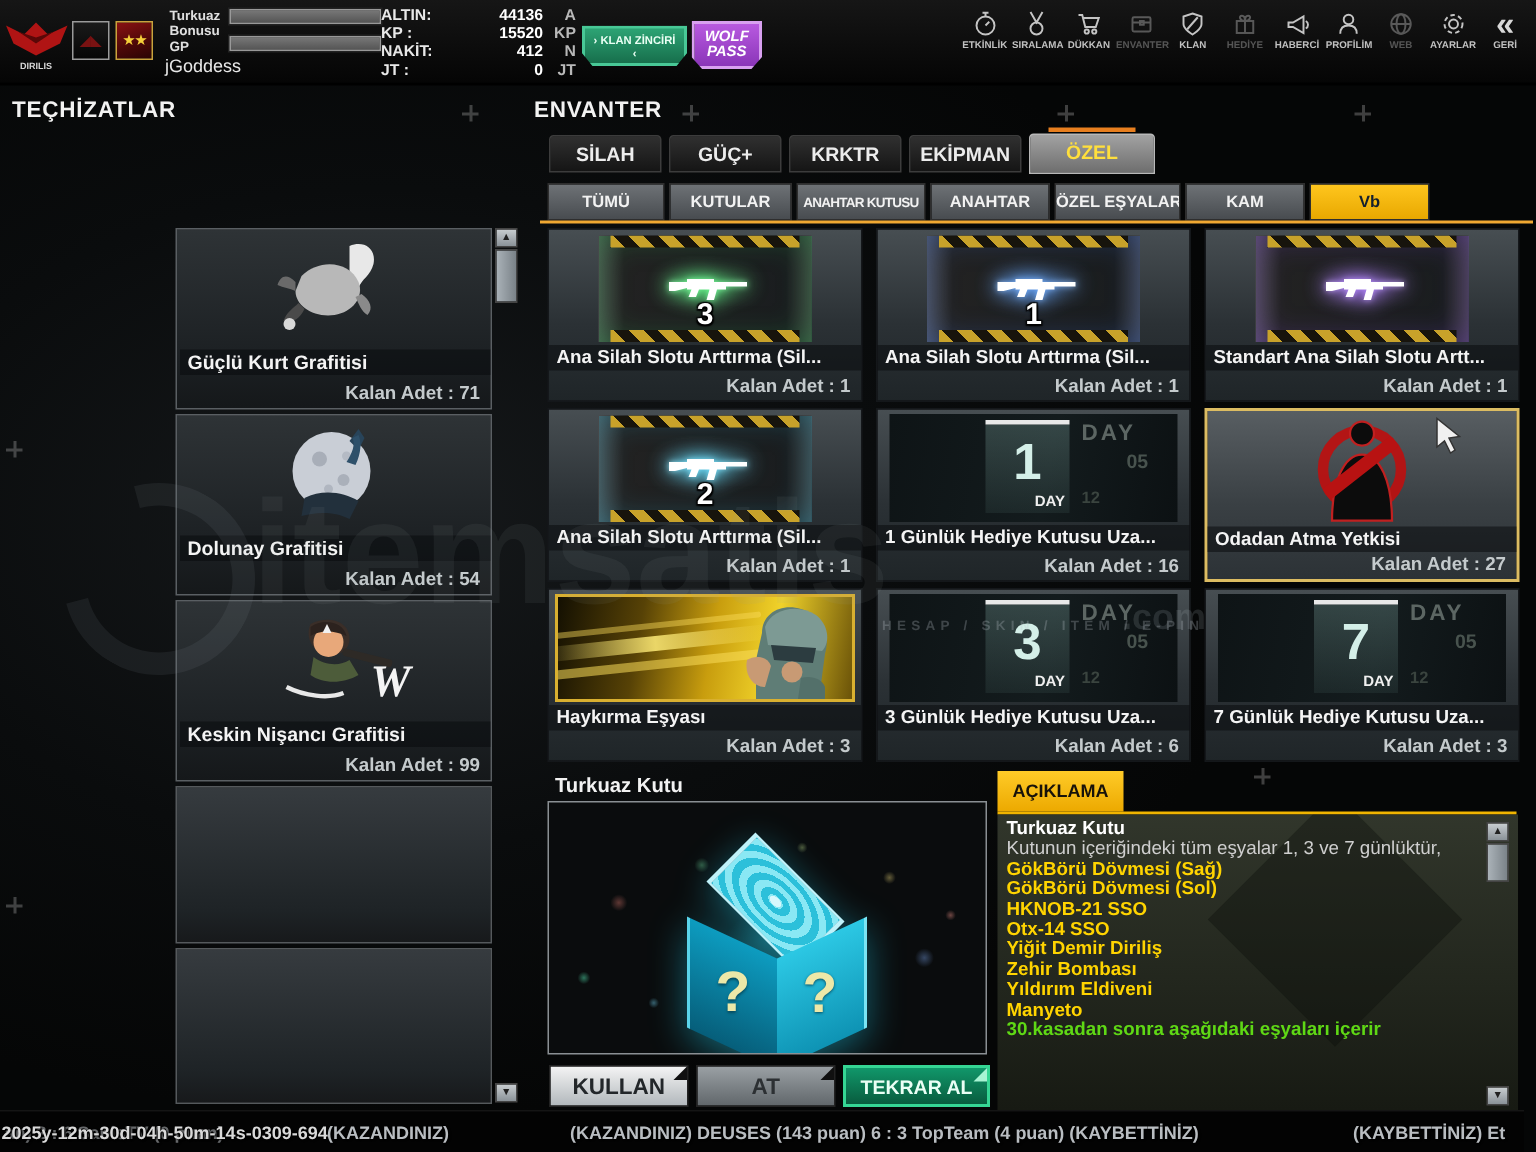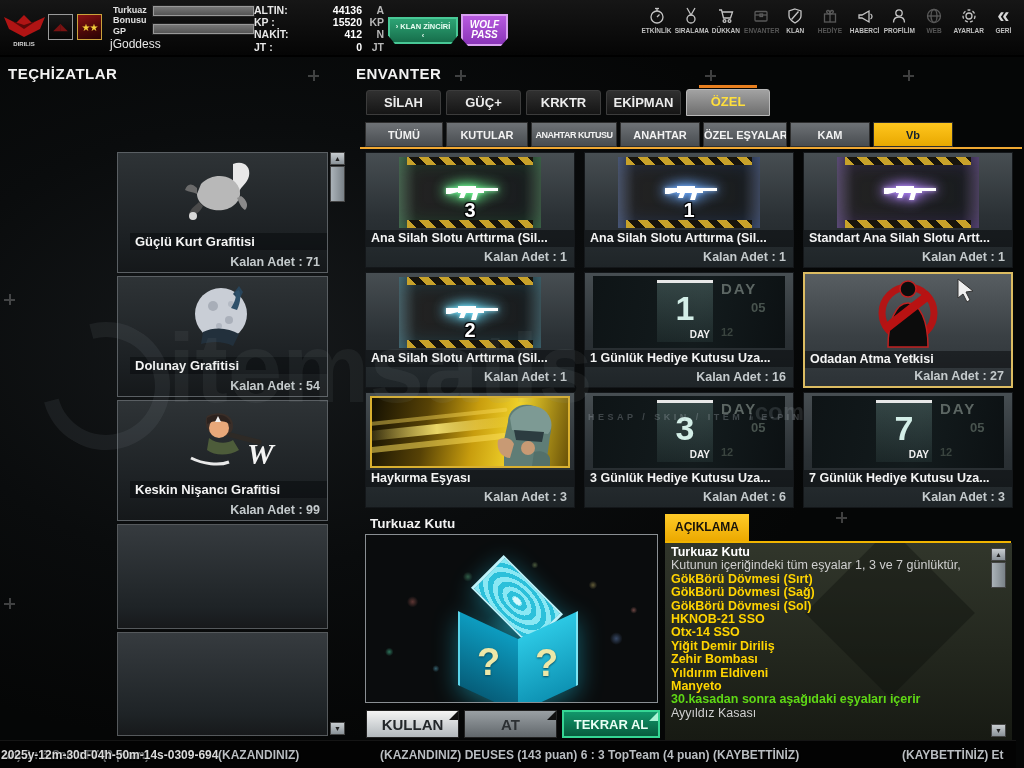--- a/index.html
+++ b/index.html
@@ -49,21 +49,21 @@
   .sectitle{position:absolute;color:#f2f2f2;font-size:15px;font-weight:bold;letter-spacing:0.5px;}
   .plus{position:absolute;width:11px;height:11px;opacity:0.35;pointer-events:none;}
   .plus::before,.plus::after{content:"";position:absolute;background:#aaa;}
   .plus::before{left:5px;top:0;width:1.5px;height:11px;}
   .plus::after{left:0;top:5px;width:11px;height:1.5px;}
 
   
   .lp-item{position:absolute;left:117px;width:211px;height:121px;border:1px solid #5a5f63;
     background:linear-gradient(#2e3336,#1b1f22 75%,#15181a);cursor:pointer;}
   .lp-img{position:absolute;left:3px;top:3px;right:3px;height:76px;display:flex;align-items:center;justify-content:center;overflow:hidden;}
-  .lp-name{position:absolute;left:12px;right:0;top:80px;height:17px;background:rgba(5,6,8,0.45);
+  .lp-name{position:absolute;left:2px;right:0;top:80px;height:17px;background:rgba(5,6,8,0.45);
     color:#f4f4f4;font-size:13px;font-weight:bold;padding:1px 0 0 5px;white-space:nowrap;overflow:hidden;}
   .lp-kalan{position:absolute;right:7px;bottom:3px;color:#c4cacc;font-size:12.5px;font-weight:bold;}
   .lp-empty{position:absolute;left:117px;width:211px;border:1px solid #55595c;
     background:linear-gradient(#363b3f,#1e2326 80%,#17191b);}
   .vscroll{position:absolute;width:15px;}
   .scr-btn{position:absolute;left:0;width:15px;height:13px;background:linear-gradient(#c8cdd0,#8a9298);
     border:1px solid #444;color:#222;font-size:7px;text-align:center;line-height:11px;cursor:pointer;}
   .scr-thumb{position:absolute;left:0;width:15px;background:linear-gradient(90deg,#aab2b8,#7a8288);
     border:1px solid #444;cursor:pointer;}
 
@@ -574,31 +574,29 @@
     <button class="gbtn b-tekrar">TEKRAR AL</button>
   </div>
 
   <div class="desc-tab">AÇIKLAMA</div>
   <div class="desc-line"></div>
   <div class="desc-panel">
     <div class="desc-chev"></div>
     <div style="position:relative;padding-top:3px;">
       <div class="dl title">Turkuaz Kutu</div>
       <div class="dl plain">Kutunun içeriğindeki tüm eşyalar 1, 3 ve 7 günlüktür,</div>
-      <div class="dl yellow">GökBörü Dövmesi (Sırt)</div>
       <div class="dl yellow">GökBörü Dövmesi (Sağ)</div>
       <div class="dl yellow">GökBörü Dövmesi (Sol)</div>
       <div class="dl yellow">HKNOB-21 SSO</div>
       <div class="dl yellow">Otx-14 SSO</div>
       <div class="dl yellow">Yiğit Demir Diriliş</div>
       <div class="dl yellow">Zehir Bombası</div>
       <div class="dl yellow">Yıldırım Eldiveni</div>
       <div class="dl yellow">Manyeto</div>
       <div class="dl green">30.kasadan sonra aşağıdaki eşyaları içerir</div>
-      <div class="dl plain">Ayyıldız Kasası</div>
     </div>
   </div>
   <div class="vscroll" style="left:991px;top:548px;height:190px;">
     <div class="scr-btn" style="top:0;">▲</div>
     <div class="scr-thumb" style="top:14px;height:26px;"></div>
     <div class="scr-btn" style="top:176px;">▼</div>
   </div>
 
   <div class="statusbar">
     <span class="sb-ticker">an) 2 : 6 SanlsTV (0 puan)</span>

